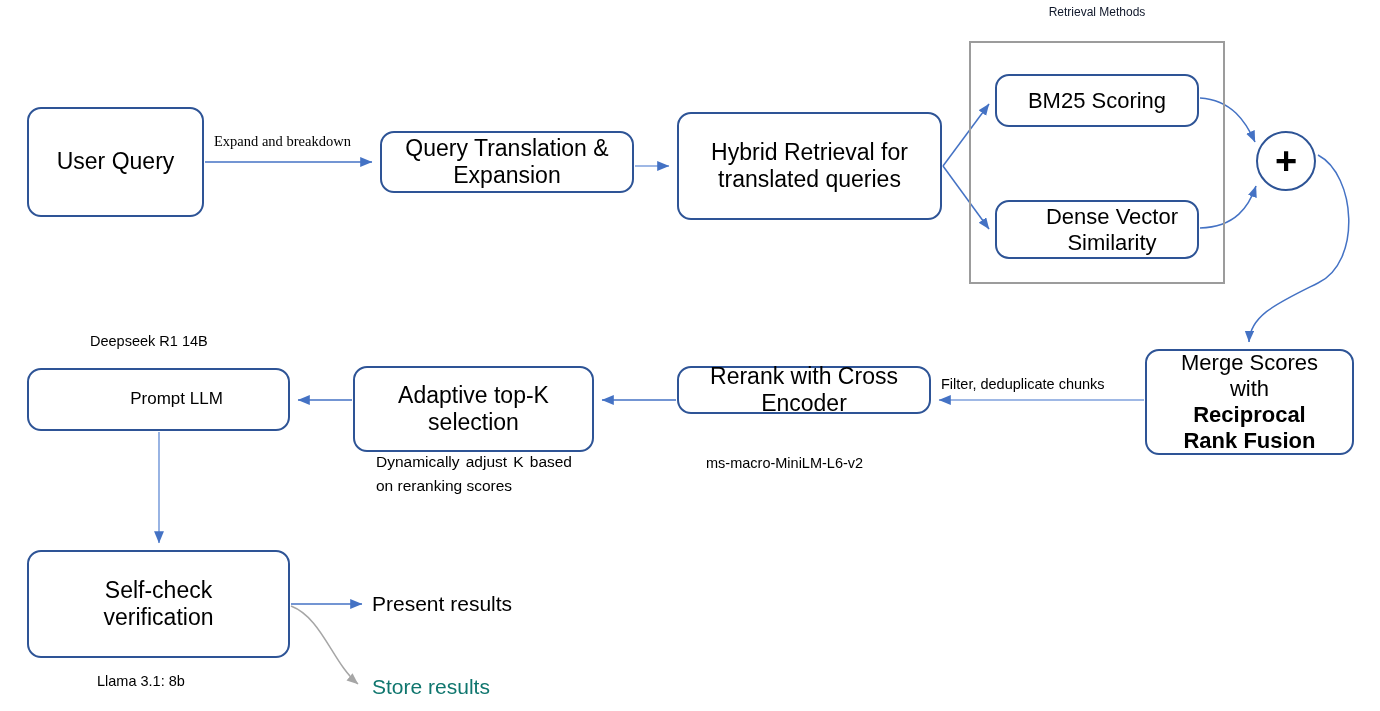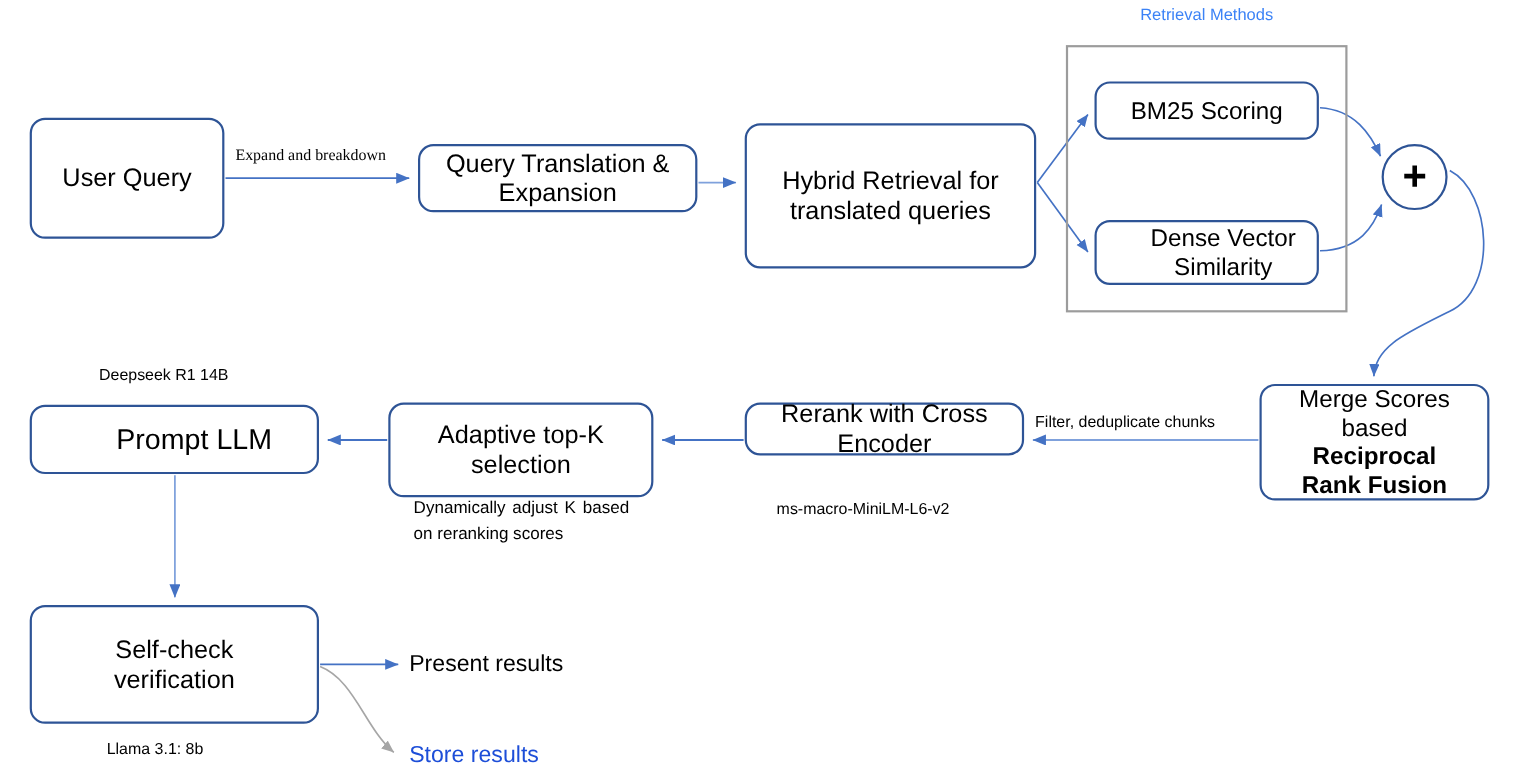--- a/index.html
+++ b/index.html
@@ -30,27 +30,27 @@
     align-items: center;
     justify-content: center;
     text-align: center;
     color: #000000;
     line-height: 1.18;
     padding: 2px 8px;
   }
   .node span { display: block; width: 100%; }
   .n-userquery   { left: 27px;   top: 107px; width: 177px; height: 110px; font-size: 23px; }
   .n-translation { left: 380px;  top: 131px; width: 254px; height: 62px;  font-size: 23px; }
-  .n-hybrid      { left: 677px;  top: 112px; width: 265px; height: 132px; font-size: 23px; }
+  .n-hybrid      { left: 677px;  top: 112px; width: 265px; height: 108px; font-size: 23px; }
   .n-bm25        { left: 995px;  top: 74px;  width: 204px; height: 53px;  font-size: 22px; align-items: center; }
   .n-dense       { left: 995px;  top: 200px; width: 204px; height: 59px;  font-size: 22px; padding-left: 38px; }
   .n-merge       { left: 1145px; top: 349px; width: 209px; height: 106px; font-size: 22px; }
   .n-rerank      { left: 677px;  top: 366px; width: 254px; height: 48px;  font-size: 23px; }
   .n-topk        { left: 353px;  top: 366px; width: 241px; height: 86px;  font-size: 23px; }
-  .n-prompt      { left: 27px;   top: 368px; width: 263px; height: 63px;  font-size: 26px; padding-left: 44px; }
+  .n-prompt      { left: 27px;   top: 368px; width: 263px; height: 63px;  font-size: 17px; padding-left: 44px; }
   .n-selfcheck   { left: 27px;   top: 550px; width: 263px; height: 108px; font-size: 23px; align-items: center; }
 
   .plus-node {
     position: absolute;
     left: 1256px; top: 131px;
     width: 60px; height: 60px;
     border: 2.4px solid #2E5496;
     border-radius: 50%;
     background: #ffffff;
     display: flex; align-items: center; justify-content: center;
@@ -63,22 +63,22 @@
     left: 969px; top: 41px;
     width: 256px; height: 243px;
     border: 2px solid #9c9c9c;
     background: transparent;
   }
   .group-label {
     position: absolute;
     left: 969px; top: 5px;
     width: 256px;
     text-align: center;
-    font-size: 15px;
-    color: #3b82f6;
+    font-size: 12px;
+    color: #0f172a;
   }
 
   .edge-label {
     position: absolute;
     font-size: 14.5px;
     color: #000;
     white-space: nowrap;
   }
   .lbl-expand  { left: 214px; top: 133px; font-family: Liberation Serif, serif; }
   .lbl-filter  { left: 941px; top: 376px; }
@@ -103,21 +103,21 @@
     text-align: justify;
     text-align-last: left;
   }
 
   .out-label {
     position: absolute;
     font-size: 21px;
     white-space: nowrap;
   }
   .out-present { left: 372px; top: 592px; color: #000000; }
-  .out-store   { left: 372px; top: 675px; color: #1d4ed8; }
+  .out-store   { left: 372px; top: 675px; color: #0f766e; }
 
   .bold { font-weight: 700; }
 </style>
 </head>
 <body>
 
 <div id="canvas">
 
   <svg class="edges" viewBox="0 0 1380 711">
     <defs>
@@ -189,21 +189,21 @@
   </div>
 
   <div class="plus-node">
     <span>+</span>
   </div>
 
   <div class="node n-merge">
     <div>
       <span>Merge Scores</span>
       <span>
-          <span>based </span>
+          <span>with </span>
           <span class="bold">Reciprocal</span>
         </span>
       <span class="bold">Rank Fusion</span>
     </div>
   </div>
 
   <div class="node n-rerank">
     <div>
       <span>Rerank with Cross</span>
       <span>Encoder</span>

